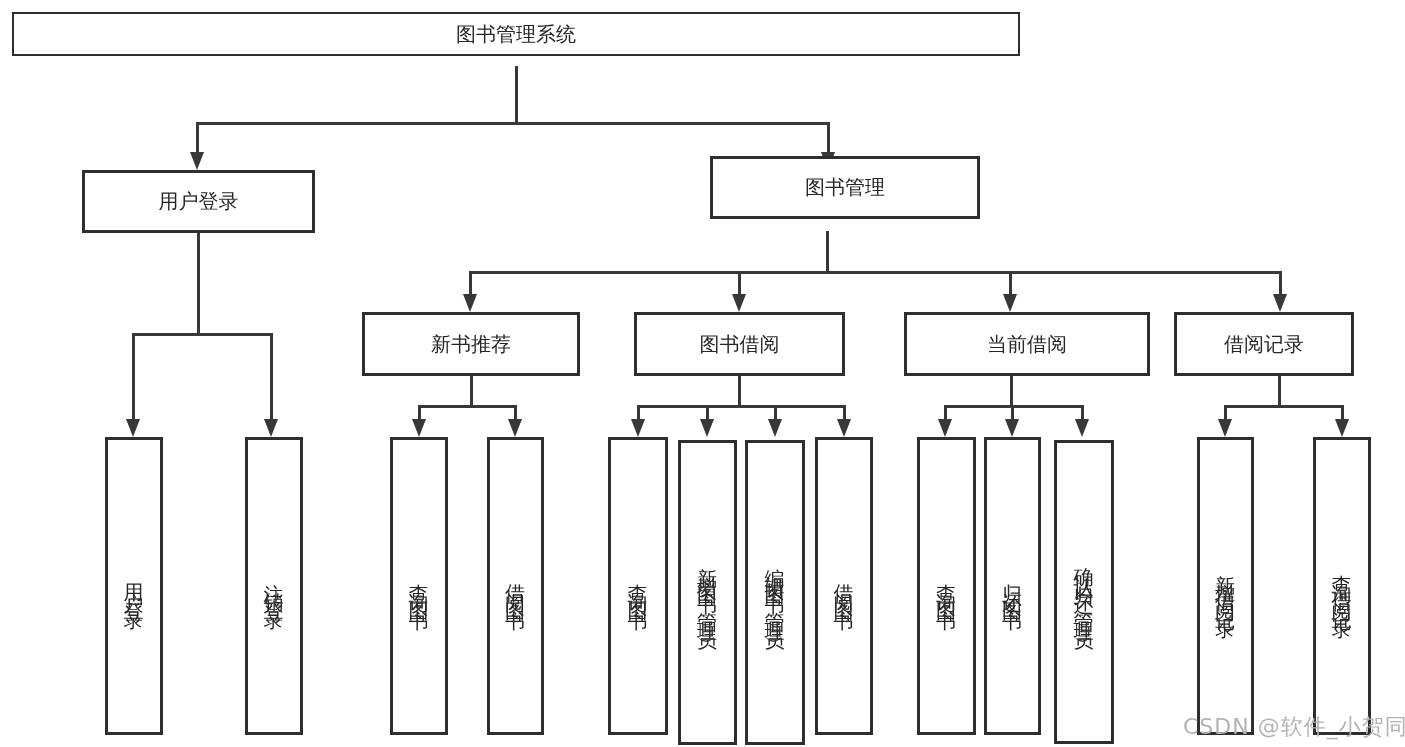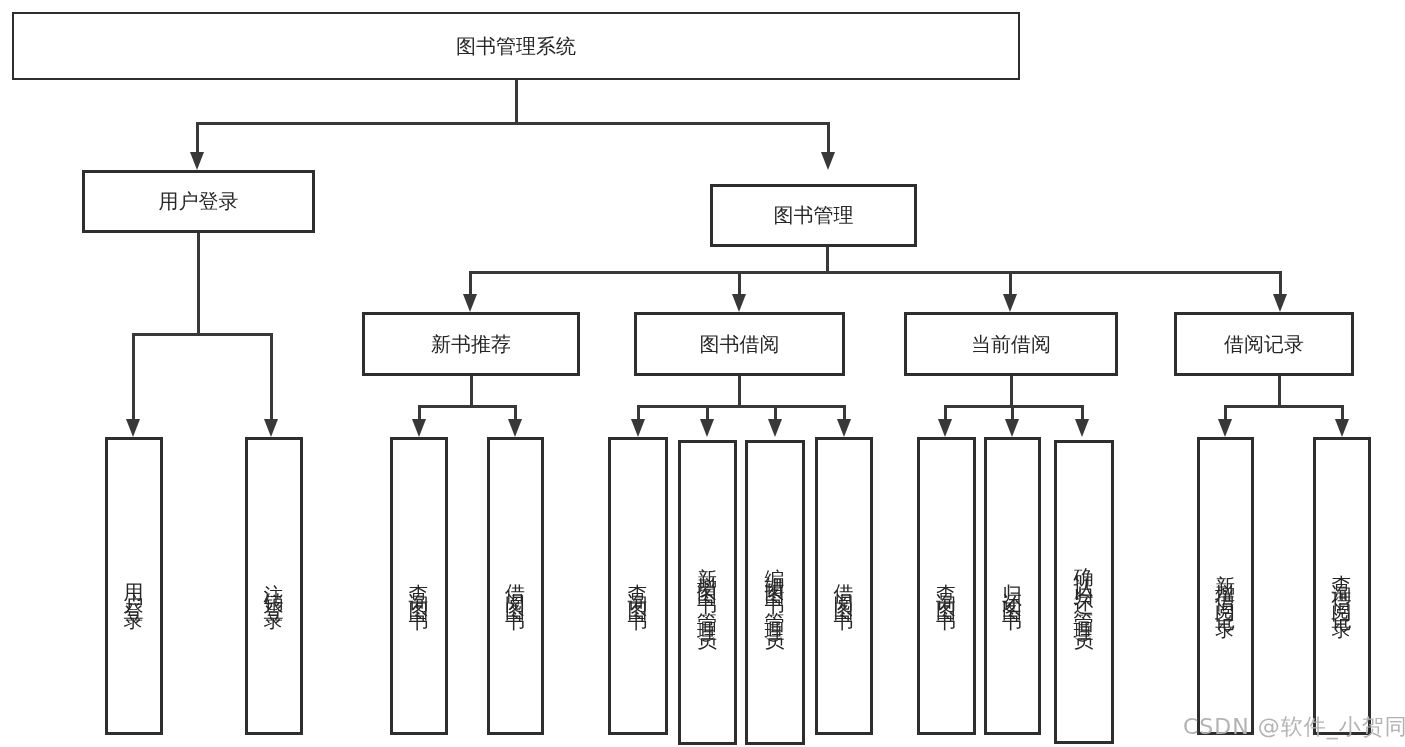--- a/index.html
+++ b/index.html
@@ -65,35 +65,35 @@
     letter-spacing:1px;
     white-space:nowrap;
     z-index:5;
   }
 </style>
 </head>
 <body>
 
 <div class="canvas">
 
-  <div class="box root" style="left:12px;top:12px;width:1008px;height:68px;">
+  <div class="box root" style="left:12px;top:12px;width:1008px;height:44px;">
     <span>图书管理系统</span>
   </div>
 
   <div class="line" style="left:515px;top:66px;width:3px;height:59px;"></div>
   <div class="line" style="left:196px;top:122px;width:634px;height:3px;"></div>
   <div class="line" style="left:196px;top:122px;width:3px;height:36px;"></div>
   <div class="line" style="left:827px;top:122px;width:3px;height:36px;"></div>
   <div class="arrow" style="left:190px;top:152px;"></div>
   <div class="arrow" style="left:821px;top:152px;"></div>
 
   <div class="box" style="left:82px;top:170px;width:233px;height:63px;">
     <span>用户登录</span>
   </div>
-  <div class="box" style="left:710px;top:184px;width:207px;height:63px;">
+  <div class="box" style="left:710px;top:156px;width:270px;height:63px;">
     <span>图书管理</span>
   </div>
 
   <div class="line" style="left:197px;top:231px;width:3px;height:104px;"></div>
   <div class="line" style="left:132px;top:333px;width:141px;height:3px;"></div>
   <div class="line" style="left:132px;top:333px;width:3px;height:90px;"></div>
   <div class="line" style="left:270px;top:333px;width:3px;height:90px;"></div>
   <div class="arrow" style="left:126px;top:419px;"></div>
   <div class="arrow" style="left:264px;top:419px;"></div>
 
@@ -107,21 +107,21 @@
   <div class="arrow" style="left:732px;top:294px;"></div>
   <div class="arrow" style="left:1003px;top:294px;"></div>
   <div class="arrow" style="left:1273px;top:294px;"></div>
 
   <div class="box" style="left:362px;top:312px;width:218px;height:64px;">
     <span>新书推荐</span>
   </div>
   <div class="box" style="left:634px;top:312px;width:211px;height:64px;">
     <span>图书借阅</span>
   </div>
-  <div class="box" style="left:904px;top:312px;width:214px;height:64px;">
+  <div class="box" style="left:904px;top:312px;width:246px;height:64px;">
     <span>当前借阅</span>
   </div>
   <div class="box" style="left:1174px;top:312px;width:180px;height:64px;">
     <span>借阅记录</span>
   </div>
 
   <div class="line" style="left:470px;top:374px;width:3px;height:34px;"></div>
   <div class="line" style="left:418px;top:405px;width:99px;height:3px;"></div>
   <div class="line" style="left:418px;top:405px;width:3px;height:18px;"></div>
   <div class="line" style="left:514px;top:405px;width:3px;height:18px;"></div>

